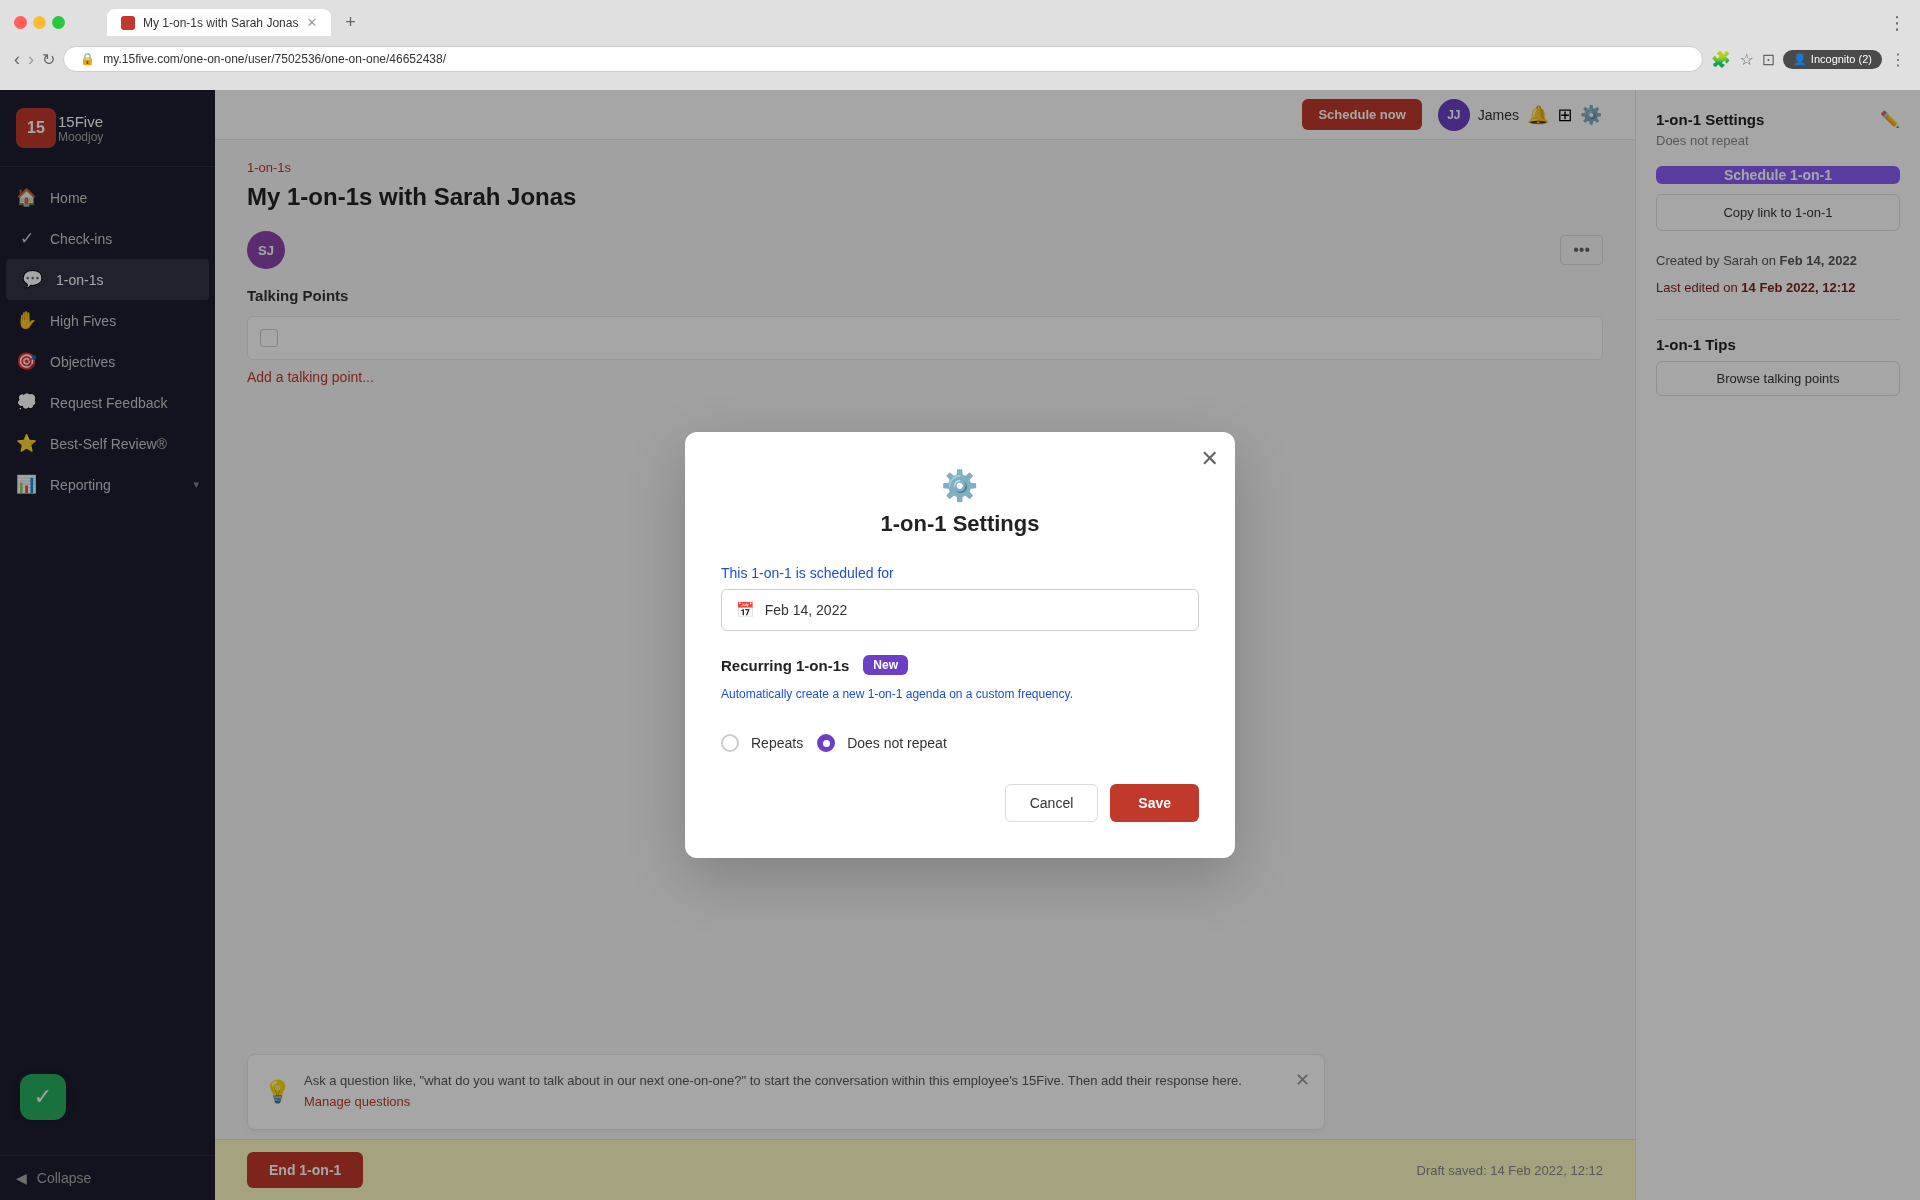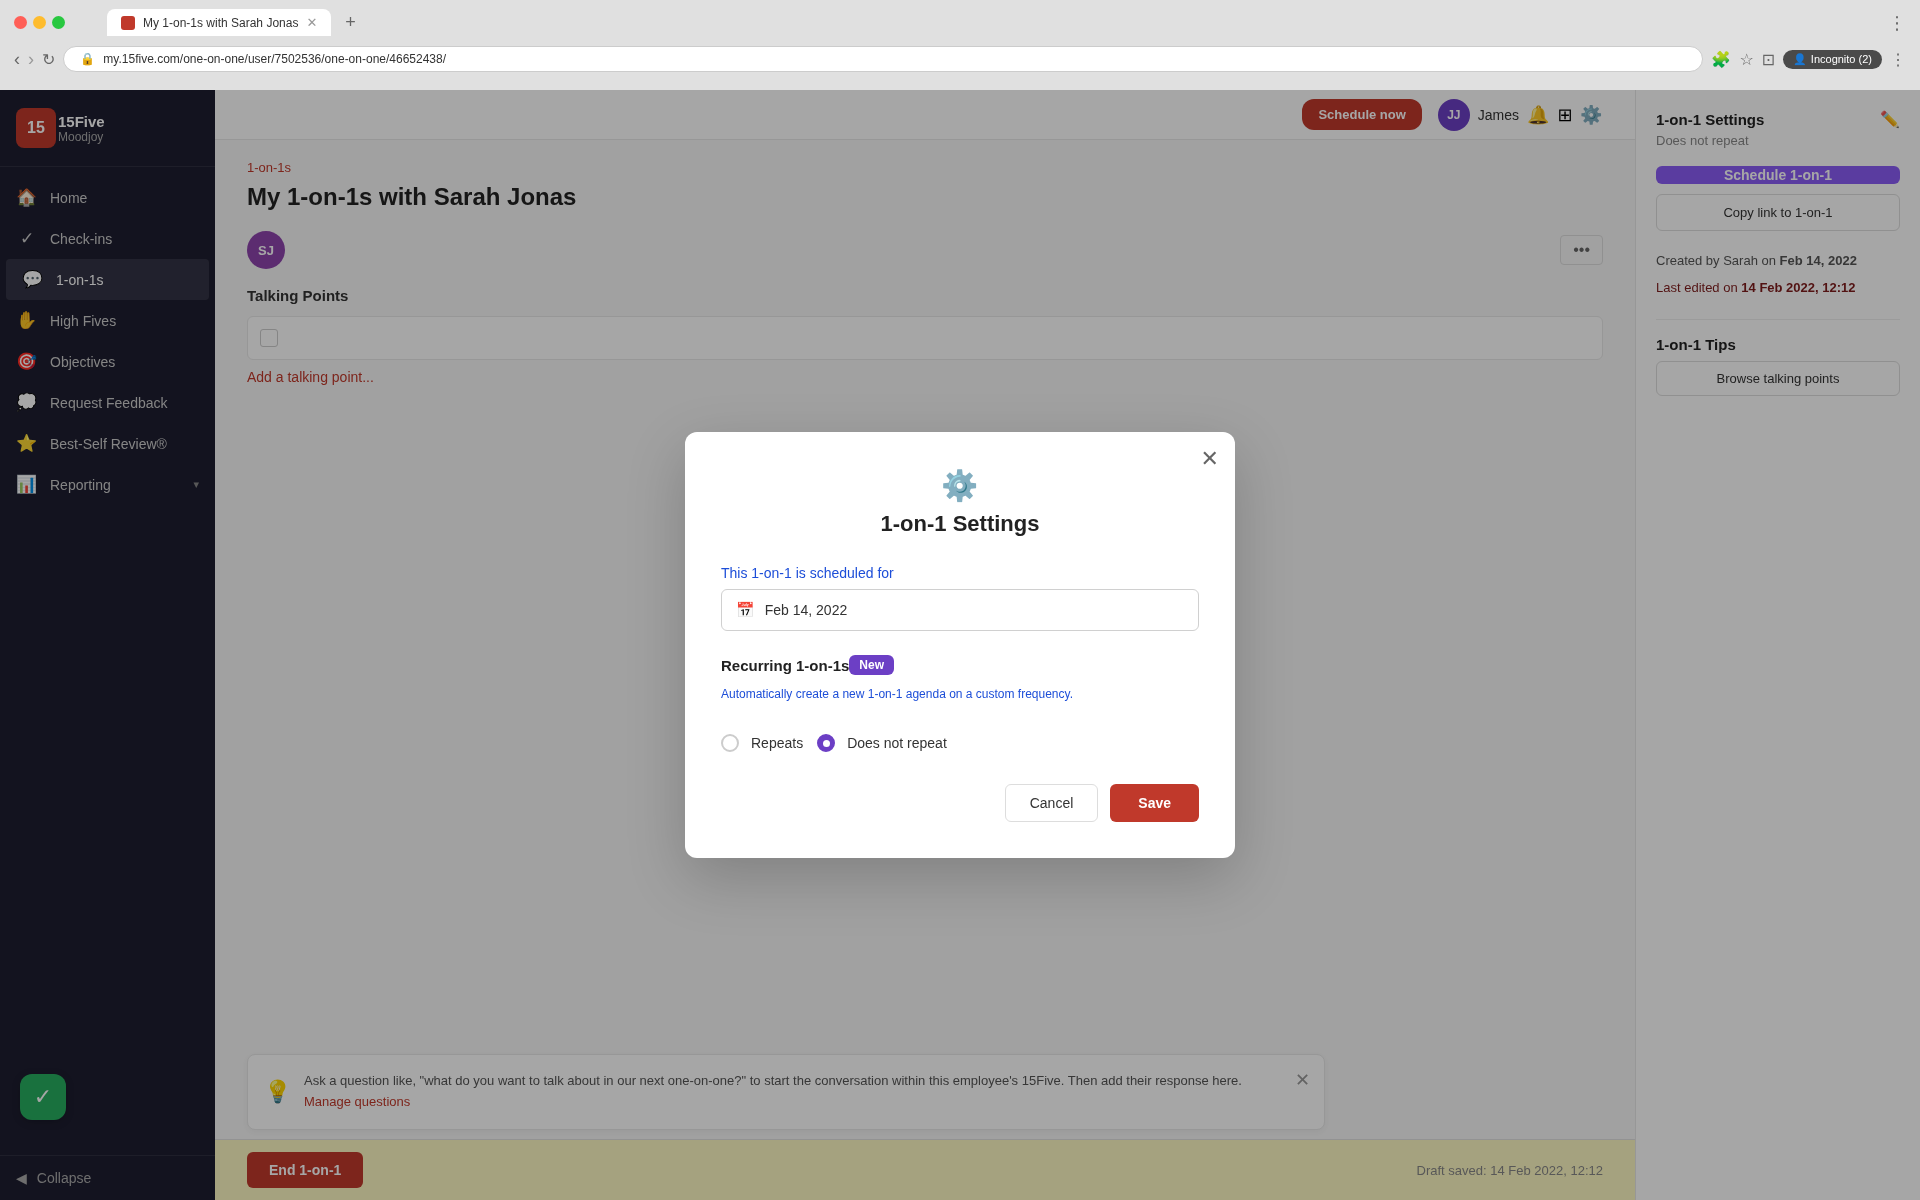--- a/index.html
+++ b/index.html
@@ -44,21 +44,21 @@
     <button style="background:none;border:none;color:#666;font-size:16px;cursor:pointer;">⋮</button>
   </div>
 </div>
 
 <div style="display:flex;height:calc(1200px - 90px);position:relative;">
 
   <div style="width:215px;background:#1e1e30;color:#fff;display:flex;flex-direction:column;flex-shrink:0;z-index:1;">
     <div style="padding:18px 16px;display:flex;align-items:center;gap:2px;border-bottom:1px solid rgba(255,255,255,0.08);">
       <div style="width:40px;height:40px;background:#c0392b;border-radius:8px;display:flex;align-items:center;justify-content:center;color:#fff;font-weight:bold;font-size:16px;">15</div>
       <div>
-        <div style="font-size:15px;font-weight:700;">15Five</div>
+        <div style="font-size:15px;font-weight:400;">15Five</div>
         <div style="font-size:12px;color:#aaa;">Moodjoy</div>
       </div>
     </div>
     <div style="flex:1;padding:10px 0;">
       <div style="display:flex;align-items:center;gap:12px;padding:10px 16px;color:#ccc;font-size:14px;cursor:pointer;">
         <span style="font-size:17px;width:22px;text-align:center;">🏠</span>
         <span>Home</span>
       </div>
       <div style="display:flex;align-items:center;gap:12px;padding:10px 16px;color:#ccc;font-size:14px;cursor:pointer;">
         <span style="font-size:17px;width:22px;text-align:center;">✓</span>
@@ -92,21 +92,21 @@
     </div>
     <div style="padding:14px 16px;border-top:1px solid rgba(255,255,255,0.08);display:flex;align-items:center;gap:10px;color:#aaa;font-size:14px;cursor:pointer;">
       <span>◀</span>
       <span>Collapse</span>
     </div>
   </div>
 
   <div style="flex:1;background:#f8f8f8;position:relative;overflow:hidden;">
 
     <div style="background:#fff;border-bottom:1px solid #e8e8e8;padding:0 32px;height:50px;display:flex;align-items:center;justify-content:flex-end;gap:16px;">
-      <button style="background:#c0392b;color:#fff;border:none;border-radius:12px;padding:8px 16px;font-size:13px;font-weight:600;cursor:pointer;">Schedule now</button>
+      <button style="background:#c0392b;color:#fff;border:none;border-radius:6px;padding:8px 16px;font-size:13px;font-weight:600;cursor:pointer;">Schedule now</button>
       <div style="display:flex;align-items:center;gap:8px;">
         <div style="width:32px;height:32px;background:#6c3fc5;border-radius:50%;display:flex;align-items:center;justify-content:center;color:#fff;font-size:12px;font-weight:600;">
           <span>JJ</span>
         </div>
         <span style="font-size:14px;color:#333;">James</span>
         <button style="background:none;border:none;font-size:18px;cursor:pointer;">🔔</button>
         <button style="background:none;border:none;font-size:18px;cursor:pointer;">⊞</button>
         <button style="background:none;border:none;font-size:18px;cursor:pointer;">⚙️</button>
       </div>
     </div>
@@ -181,21 +181,21 @@
       <button style="position:absolute;top:14px;right:16px;background:none;border:none;font-size:22px;color:#666;cursor:pointer;">✕</button>
       <div style="text-align:center;margin-bottom:8px;font-size:30px;color:#555;">⚙️</div>
       <h2 style="text-align:center;font-size:22px;font-weight:600;color:#222;margin-bottom:28px;">1-on-1 Settings</h2>
 
       <p style="font-size:14px;color:#1d4ed8;margin-bottom:8px;">This 1-on-1 is scheduled for</p>
       <div style="width:100%;border:1px solid #d0d0d0;border-radius:6px;padding:11px 14px;font-size:14px;color:#333;display:flex;align-items:center;gap:10px;margin-bottom:24px;cursor:pointer;">
         <span style="color:#555;font-size:15px;">📅</span>
         <span>Feb 14, 2022</span>
       </div>
 
-      <div style="display:flex;align-items:center;gap:0;margin-bottom:10px;">
+      <div style="display:flex;align-items:center;gap:14px;margin-bottom:10px;">
         <span style="font-size:15px;font-weight:600;color:#222;">Recurring 1-on-1s</span>
         <span style="background:#6c3fc5;color:#fff;border-radius:6px;padding:3px 10px;font-size:12px;font-weight:600;">New</span>
       </div>
       <p style="font-size:12px;color:#1d4ed8;margin-bottom:31px;line-height:1.5;">Automatically create a new 1-on-1 agenda on a custom frequency.</p>
 
       <div style="display:flex;flex-direction:row;gap:14px;margin-bottom:32px;">
         <label style="display:flex;align-items:center;gap:12px;font-size:14px;color:#333;cursor:pointer;">
           <div style="width:18px;height:18px;border-radius:50%;border:2px solid #ccc;flex-shrink:0;"></div>
           <span>Repeats</span>
         </label>

